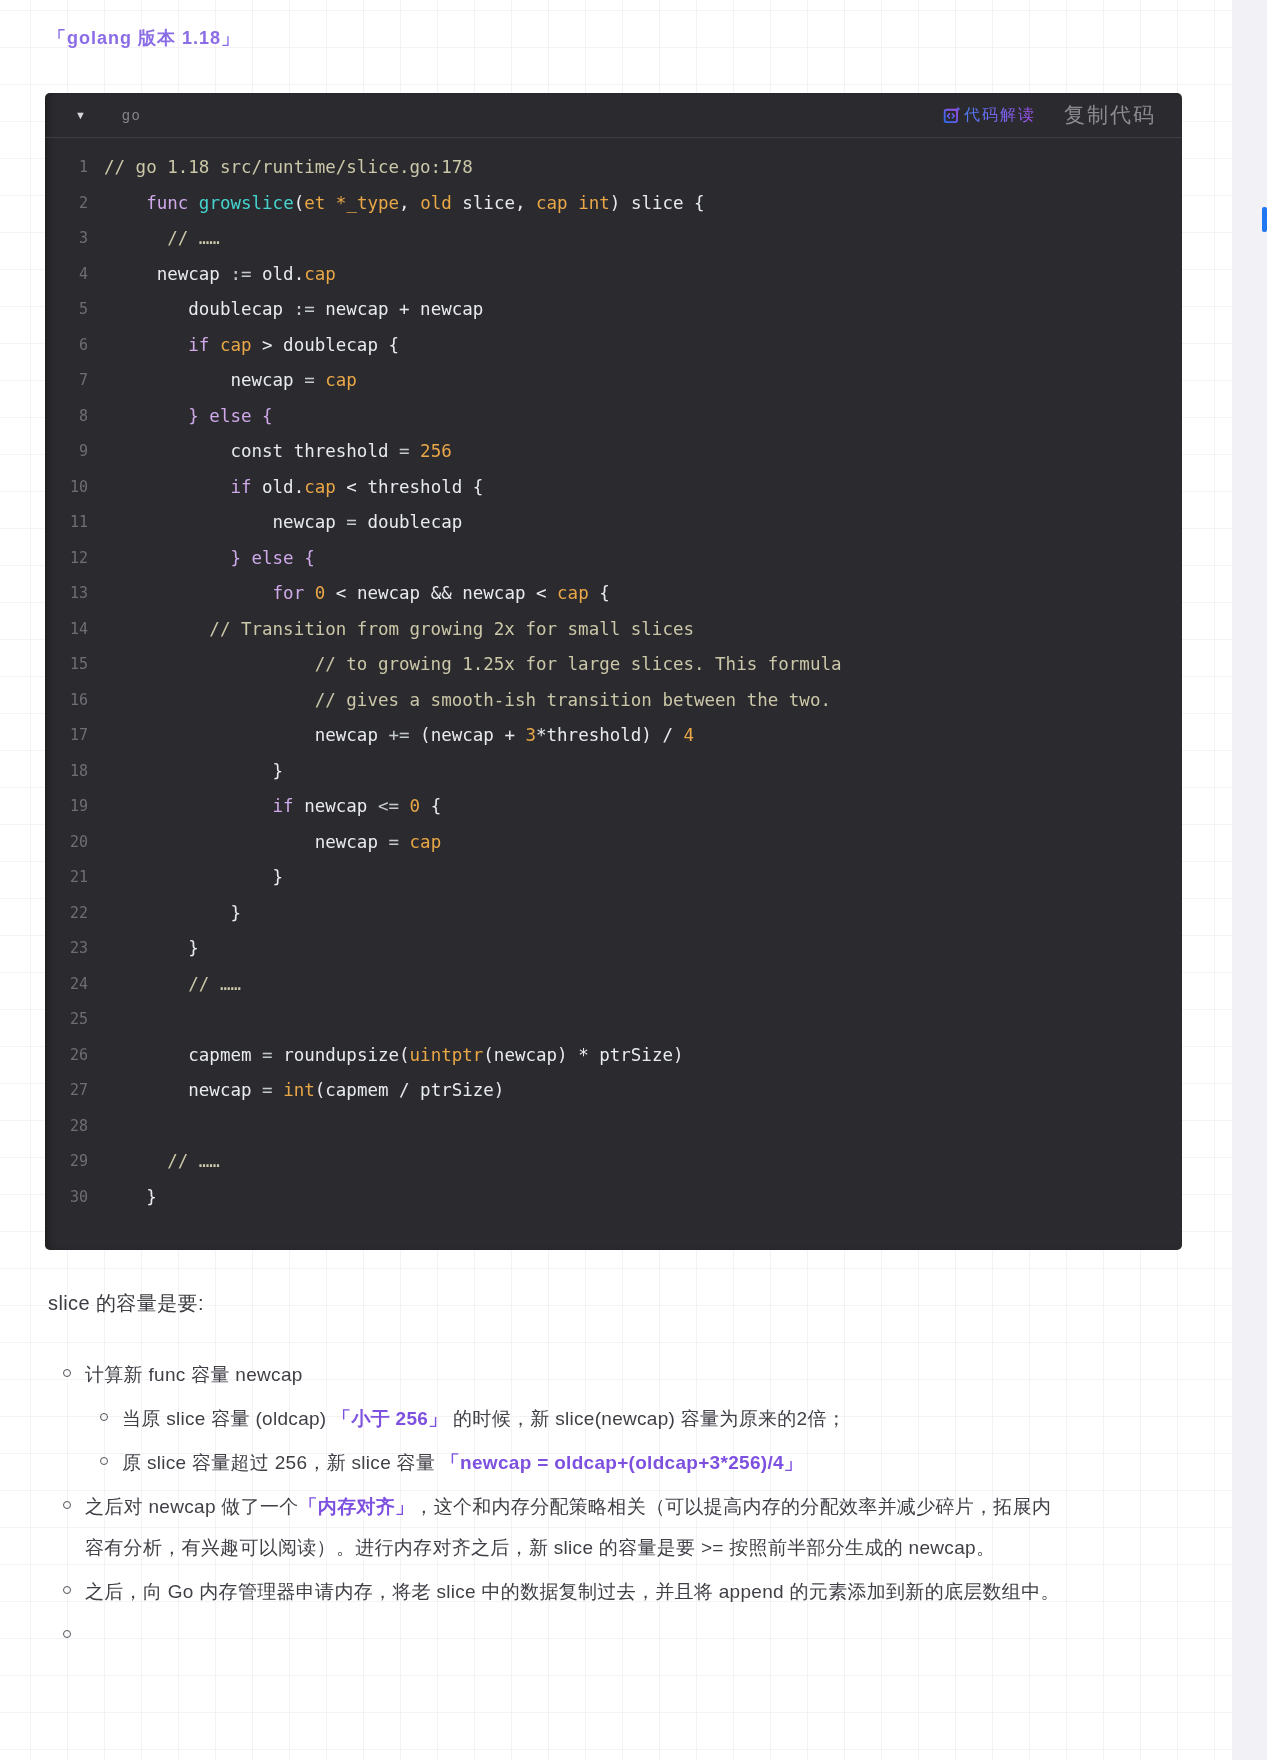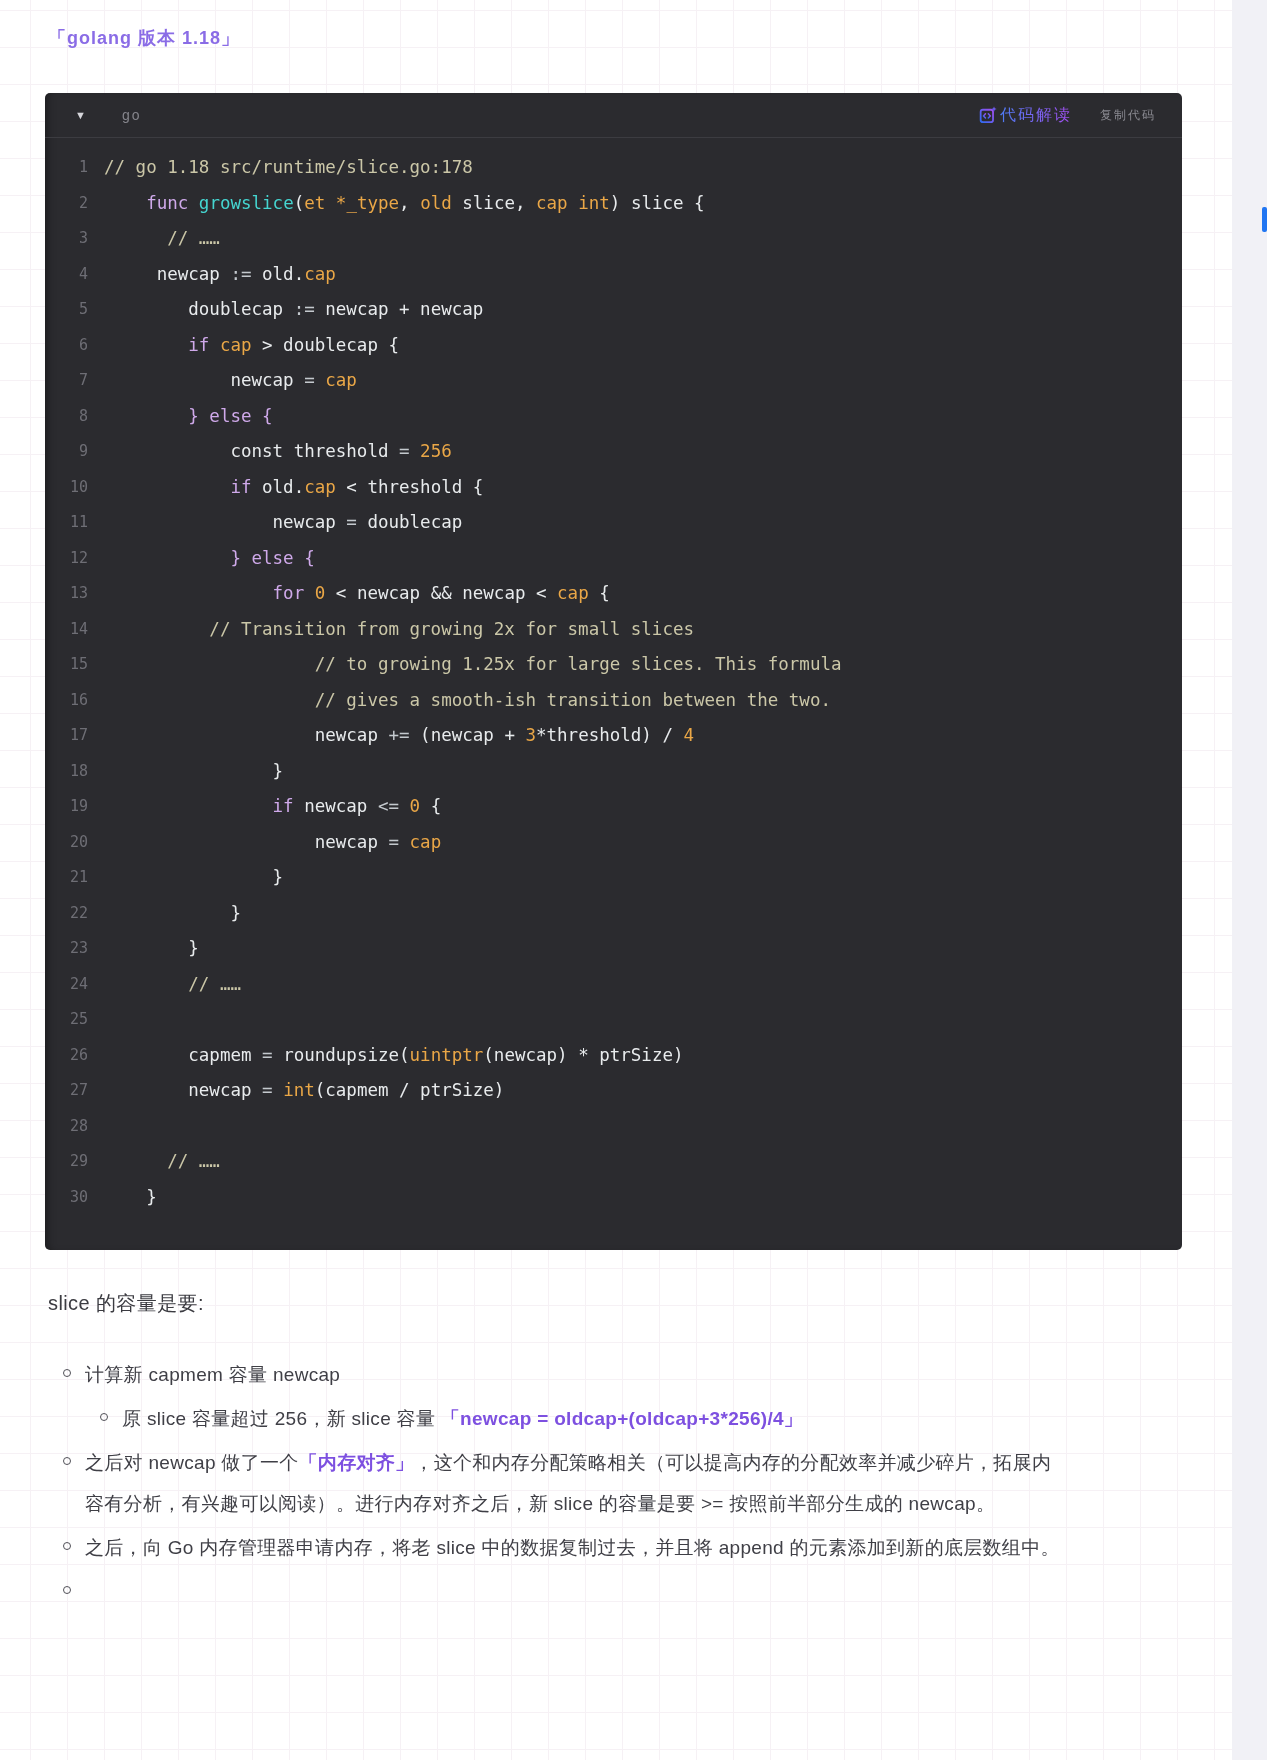--- a/index.html
+++ b/index.html
@@ -40,21 +40,21 @@
   }
   .caret { color:#d6d6db; font-size:11px; margin-right:36px; cursor:pointer; }
   .lang-label { color:#85858c; font-size:14px; letter-spacing:2px; }
   .header-actions { margin-left:auto; display:flex; align-items:center; gap:28px; }
   .btn-explain { display:flex; align-items:center; gap:3px; font-size:16px; cursor:pointer; letter-spacing:2px; }
   .btn-explain .grad-text {
     background:linear-gradient(90deg,#4d7bf3,#a44ef0);
     -webkit-background-clip:text; background-clip:text;
     -webkit-text-fill-color:transparent; color:#7e5ce8;
   }
-  .btn-copy { color:#8a8a91; font-size:12px; letter-spacing:2px; cursor:pointer; }
+  .btn-copy { color:#8a8a91; font-size:21px; letter-spacing:2px; cursor:pointer; }
 
   .code-body { padding:12px 20px 35px 15px; }
   .code-line { display:flex; height:35.5px; line-height:35.5px; }
   .ln {
     flex:none; width:28px; text-align:right; margin-right:16px;
     font-family:"DejaVu Sans Mono",monospace; font-size:15px; color:#6e6e75;
   }
   .lc {
     white-space:pre;
     font-family:"DejaVu Sans Mono",monospace;
@@ -237,19 +237,20 @@
       <div class="code-line">
         <span class="ln">30</span>
         <span class="lc"><span class="tok-pl">    }</span></span>
       </div>
     </div>
 </div>
 
 <div class="explanation">
   <div class="expl-heading">slice 的容量是要:</div>
   <ul class="bullet-list">
-      <li class="l1"><span class="bullet-marker"></span><span>计算新 capmem 容量 newcap</span></li>
+      <li class="l1"><span class="bullet-marker"></span><span>计算新 func 容量 newcap</span></li>
+      <li class="l2"><span class="bullet-marker"></span><span>当原 slice 容量 (oldcap) </span><span class="hl">「小于 256」</span><span> 的时候，新 slice(newcap) 容量为原来的2倍；</span></li>
       <li class="l2"><span class="bullet-marker"></span><span>原 slice 容量超过 256，新 slice 容量 </span><span class="hl">「newcap = oldcap+(oldcap+3*256)/4」</span></li>
       <li class="l1"><span class="bullet-marker"></span><span>之后对 newcap 做了一个</span><span class="hl">「内存对齐」</span><span>，这个和内存分配策略相关（可以提高内存的分配效率并减少碎片，拓展内容有分析，有兴趣可以阅读）。进行内存对齐之后，新 slice 的容量是要 &gt;= 按照前半部分生成的 newcap。</span></li>
       <li class="l1"><span class="bullet-marker"></span><span>之后，向 Go 内存管理器申请内存，将老 slice 中的数据复制过去，并且将 append 的元素添加到新的底层数组中。</span></li>
       <li class="l1"><span class="bullet-marker"></span></li>
     </ul>
 </div>
 
 </body></html>

